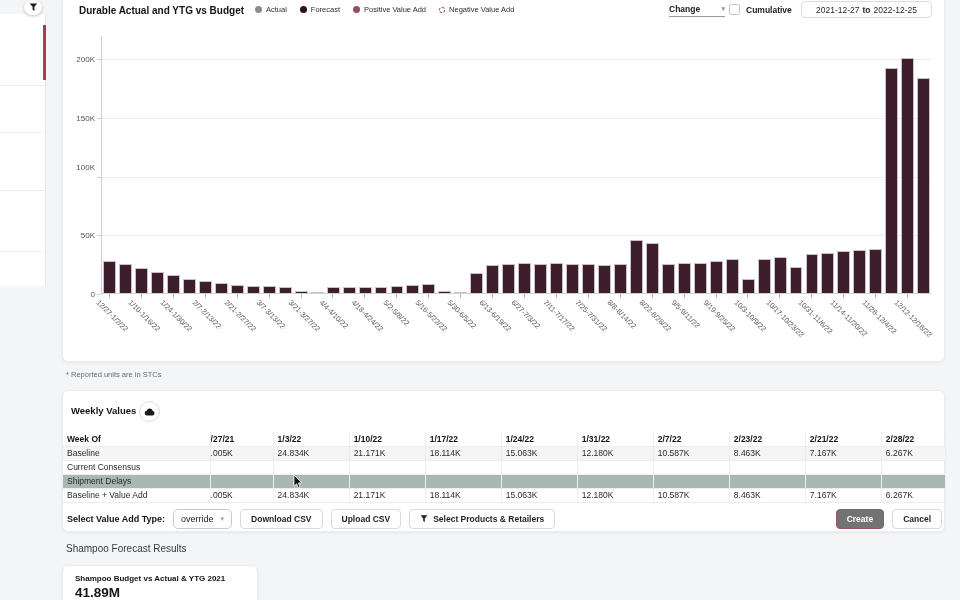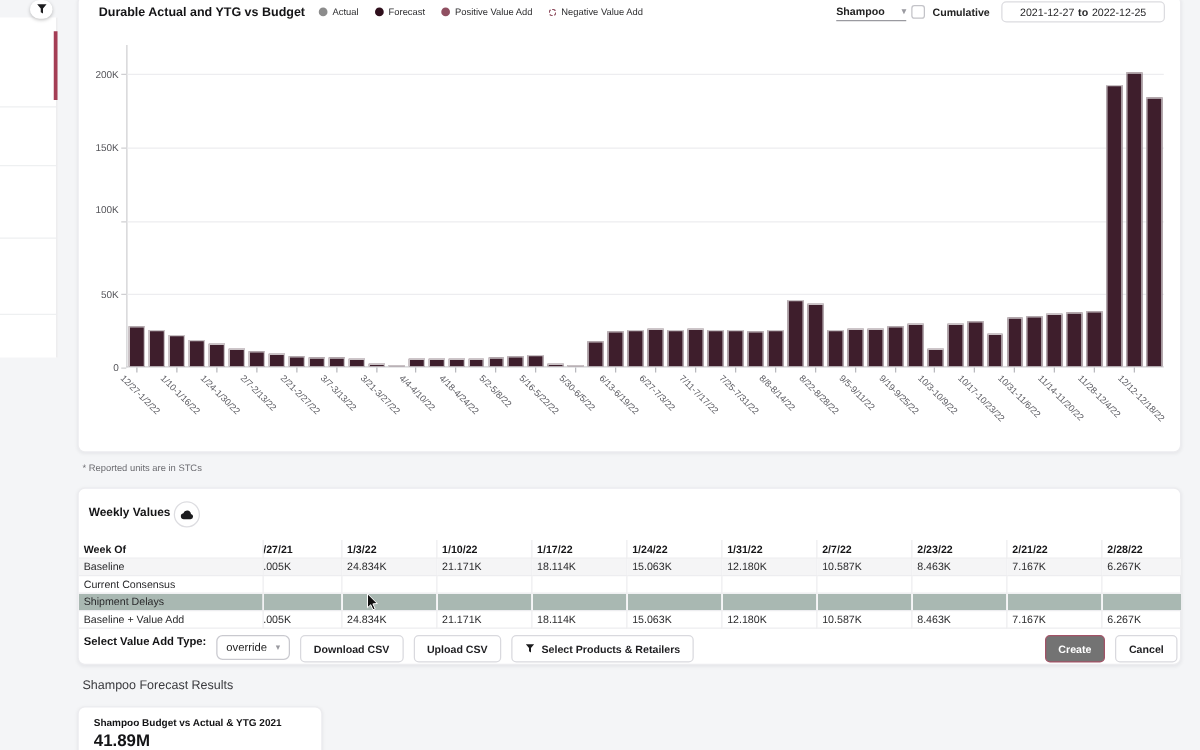--- a/index.html
+++ b/index.html
@@ -57,21 +57,21 @@
     padding:4px 10px; cursor:pointer; display:flex; align-items:center; gap:5px; font-family:"Liberation Sans",sans-serif; }
 
   table.wv { position:absolute; left:0; top:41px; width:883px; border-collapse:collapse; table-layout:fixed; font-size:8.5px; }
   table.wv th, table.wv td { height:14px; padding:0 0 0 4px; text-align:left; border-bottom:1px solid #ededf0;
     border-right:1px solid #ededf0; overflow:hidden; white-space:nowrap; font-weight:normal; color:#2a2a2c; }
   table.wv th { font-weight:bold; color:#141416;margin-top:46px; }
   table.wv .clipcol { padding-left:0; }
   table.wv tr.shade td { background:#f5f5f6; }
   table.wv tr.highlight td { background:#a9b8b2; }
 
-  .wv-controls { position:absolute; left:0; top:117px; width:883px; height:22px; display:flex; gap:8px; padding-left:4px; }
+  .wv-controls { position:absolute; left:0; top:117px; width:883px; height:22px; display:flex; align-items:center; gap:8px; padding-left:4px; }
   .type-label { font-size:9px; font-weight:bold; color:#141416; }
   .select-box { border:1px solid #c9c9cf; border-radius:5px; background:#fff; height:20px; padding:0 7px; display:flex;
     align-items:center; gap:7px; font-size:9px; color:#222; cursor:pointer; }
   .select-box .caret { color:#9a9aa0; font-size:7px; }
   .wv-controls .spacer { flex:1; }
   .btn.create { background:#737373; border-color:#a25266; color:#fff; }
 
   
   .results-heading { position:absolute; left:66px; top:543px; font-size:10px; color:#3a3a3e; }
   .rc-title { position:absolute; left:12px; top:8px; font-size:8px; font-weight:bold; color:#141416; }
@@ -111,21 +111,21 @@
         <li>
           <span class="dot" style="background: rgb(143, 79, 97);"></span>
           <span>Positive Value Add</span>
         </li>
         <li>
           <span class="dot dashed"></span>
           <span>Negative Value Add</span>
         </li>
       </ul>
     <div class="granularity">
-      <span>Shampoo</span>
+      <span>Change</span>
       <span class="caret">▾</span>
     </div>
     <div class="checkbox cumul-box"></div>
     <div class="cumul-label">Cumulative</div>
     <div class="date-range">
       <span>2021-12-27</span>
       <b>to</b>
       <span>2022-12-25</span>
     </div>
 

